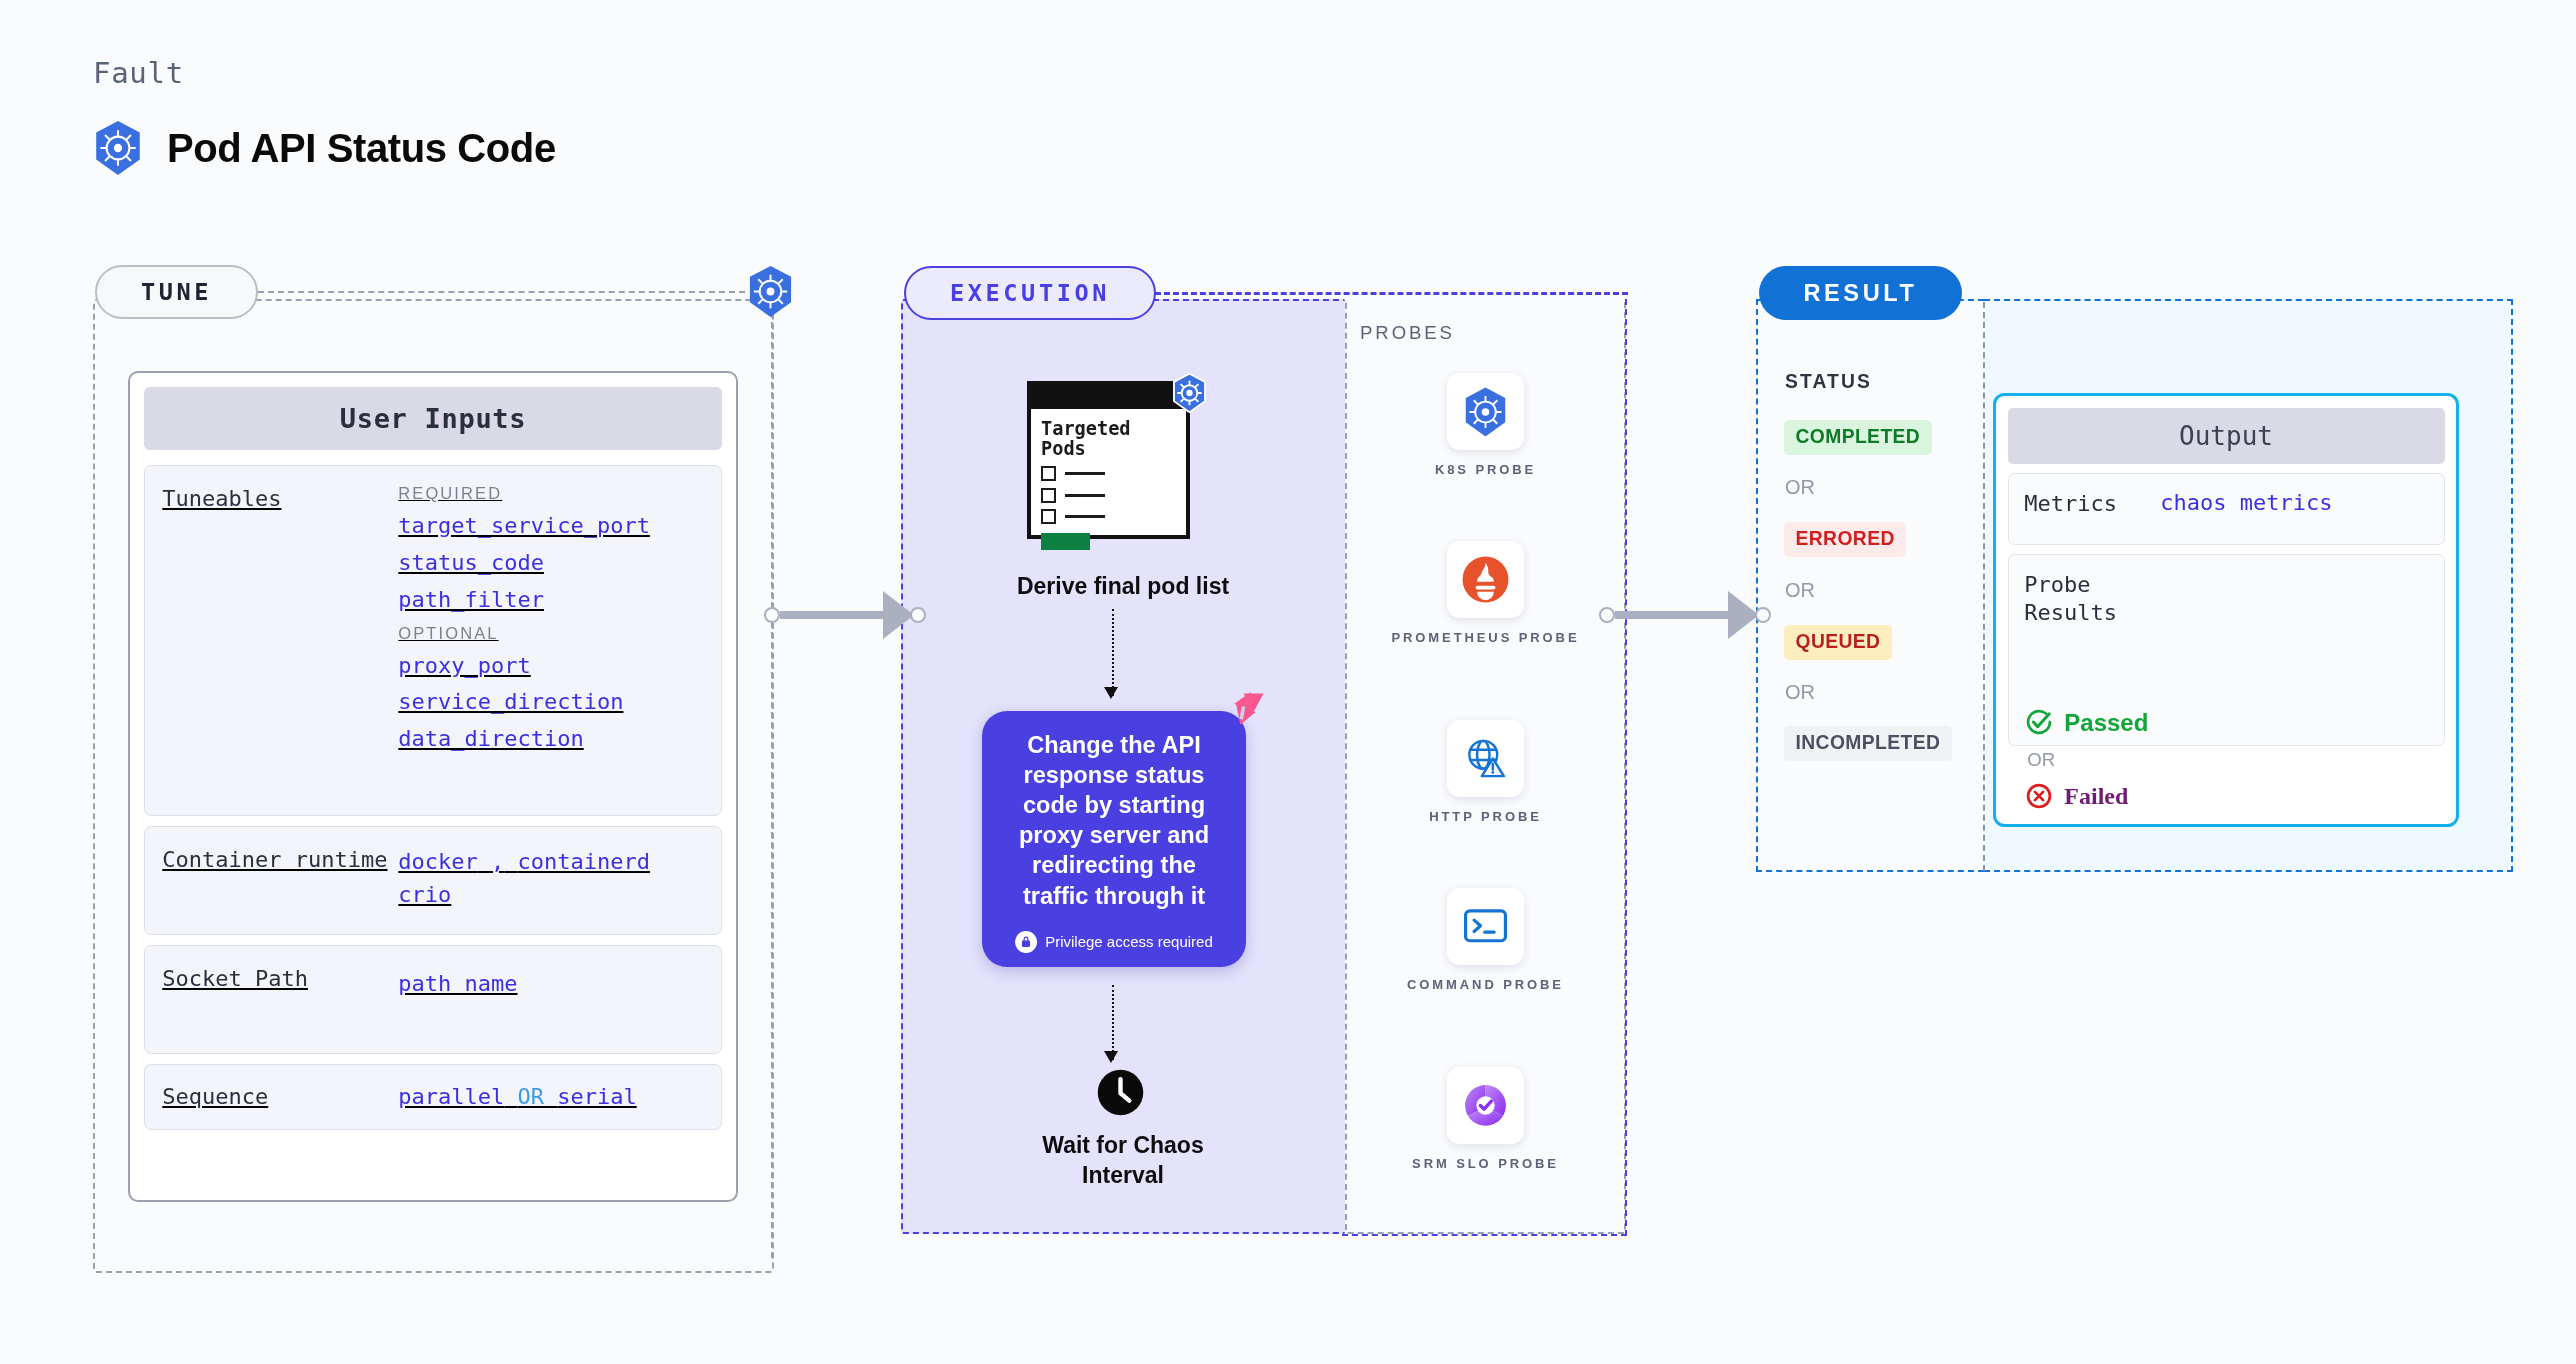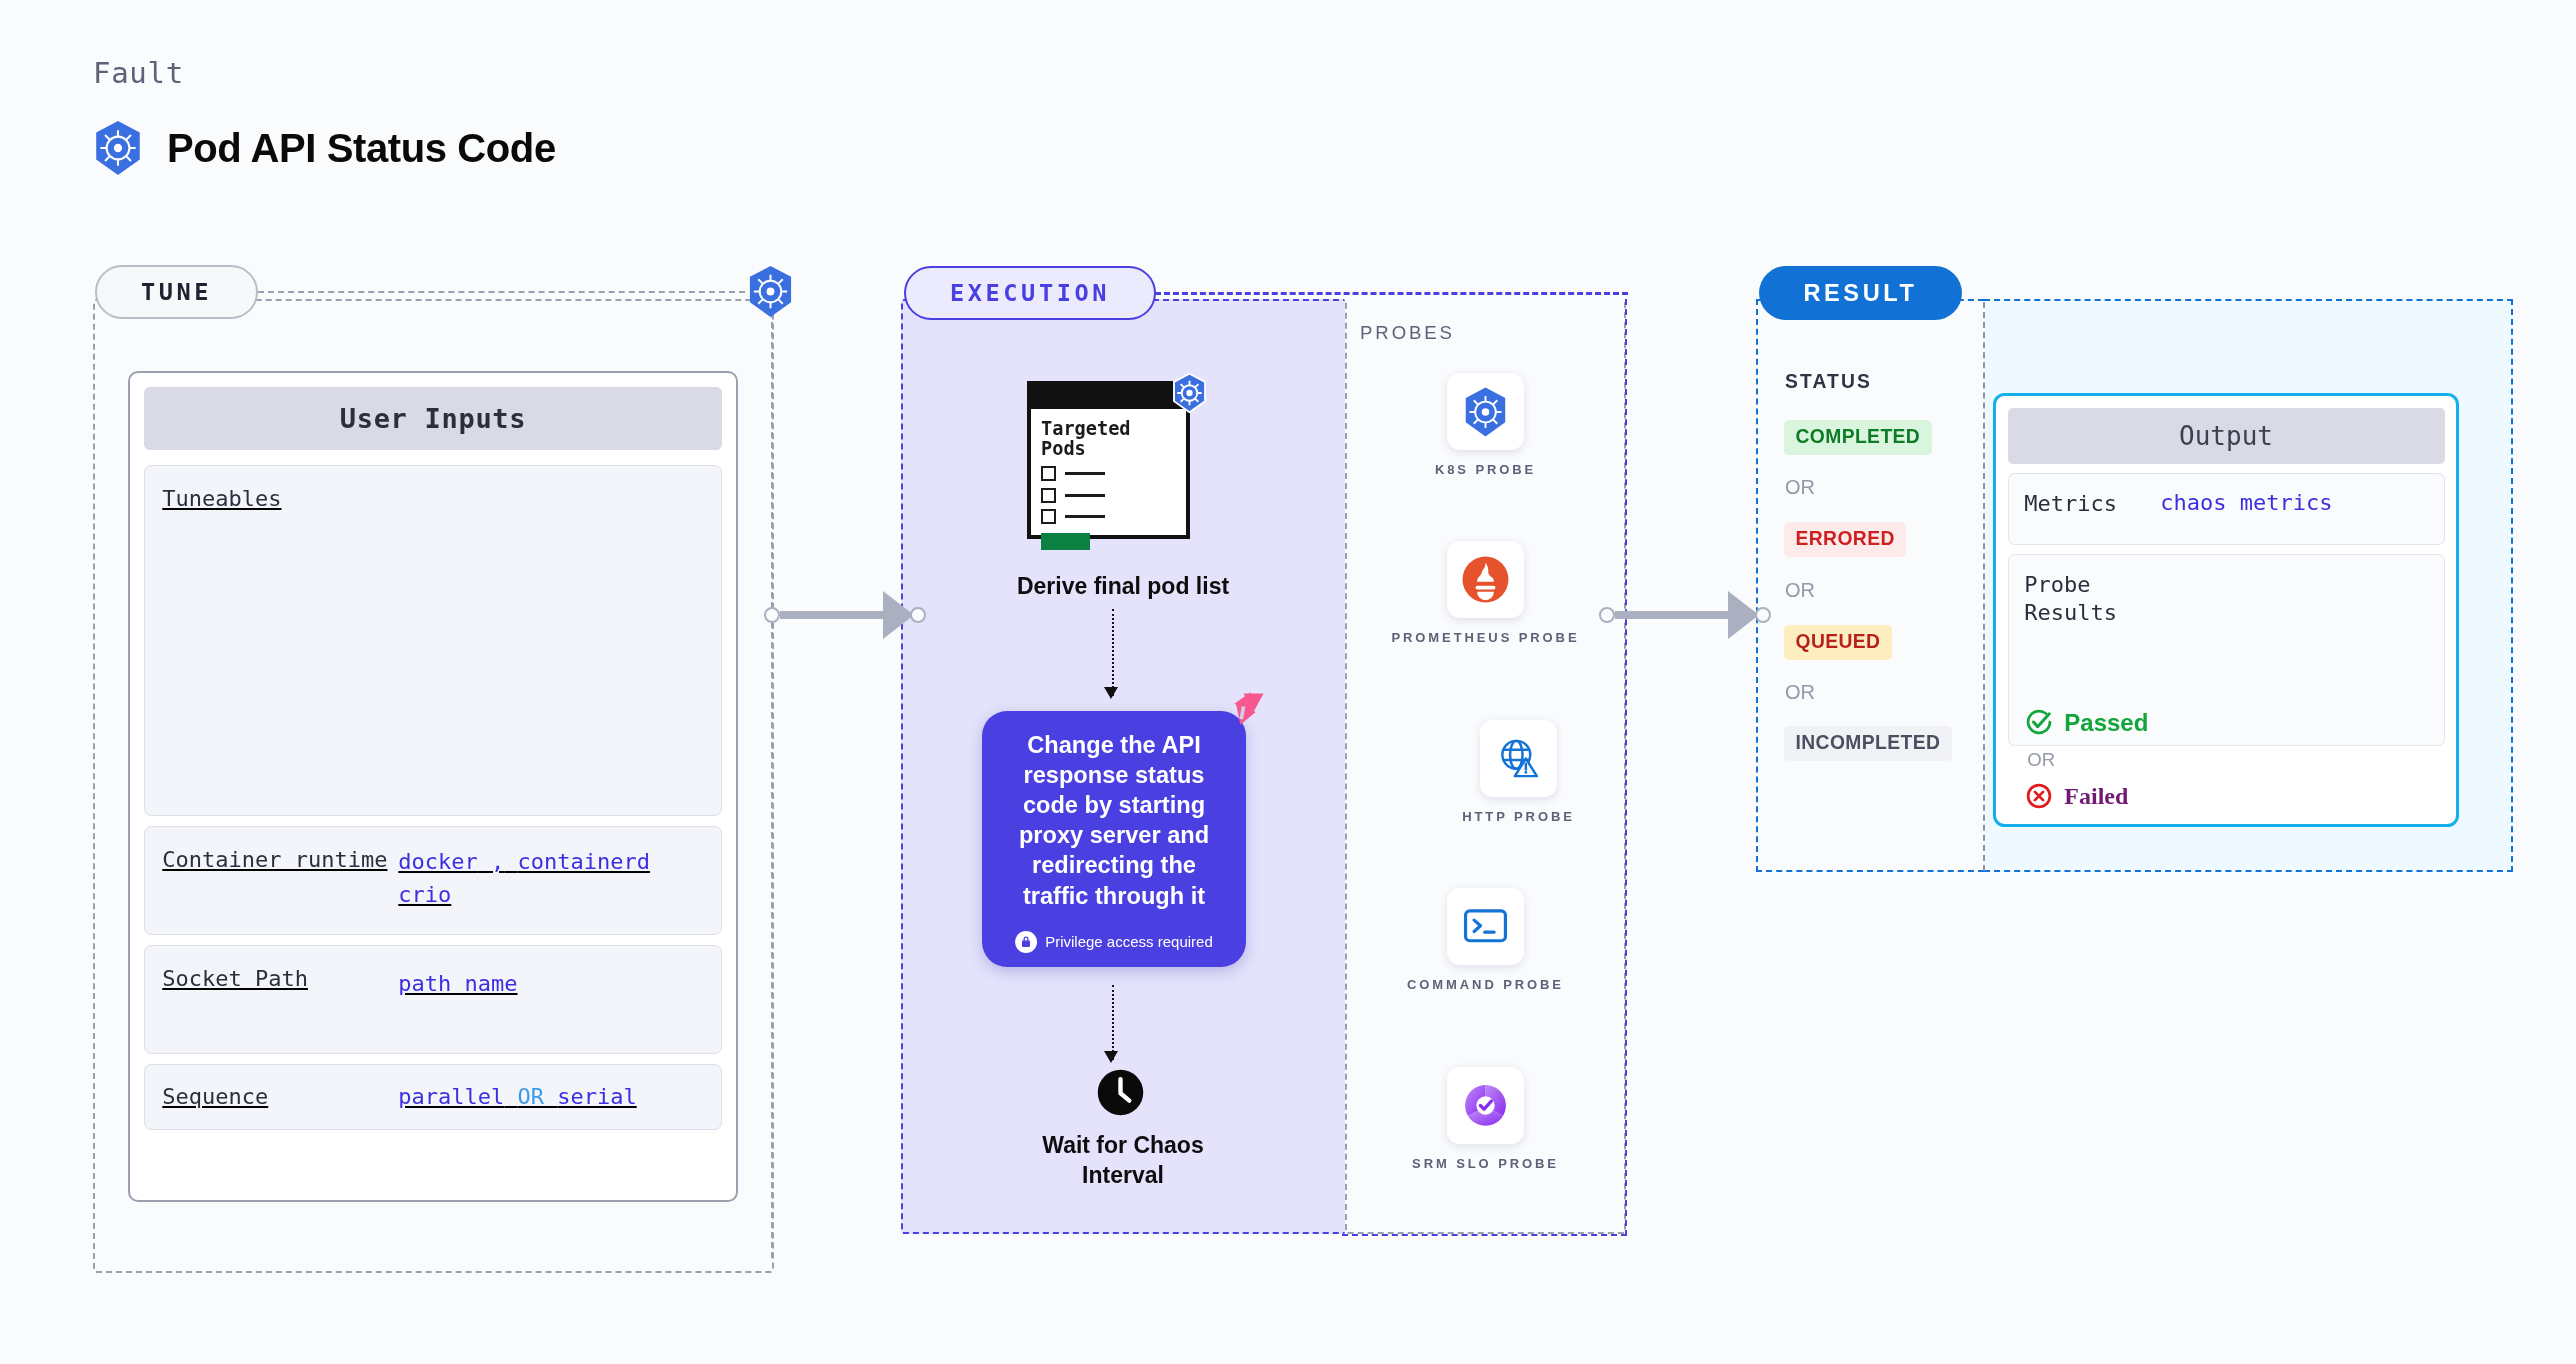--- a/index.html
+++ b/index.html
@@ -308,20 +308,30 @@
                  M34 38 L25 29 M66 70 L75 79 M34 70 L25 79 M66 38 L75 29"></path>
       </g>
     </svg>
   </div>
 
   <div class="ui-card">
     <div class="ui-head">User Inputs</div>
 
     <div class="ui-sec" style="height:351px;">
       <div class="ui-sec-label">Tuneables</div>
+      <div class="ui-sec-body">
+        <div class="grp-label">REQUIRED</div>
+        <div class="tunable">target_service_port</div>
+        <div class="tunable">status_code</div>
+        <div class="tunable">path_filter</div>
+        <div class="grp-label">OPTIONAL</div>
+        <div class="tunable">proxy_port</div>
+        <div class="tunable">service_direction</div>
+        <div class="tunable">data_direction</div>
+      </div>
     </div>
 
     <div class="ui-sec" style="height:109px;">
       <div class="ui-sec-label">Container runtime</div>
       <div class="ui-sec-body">
         <div class="val">
           <span>docker</span>
           <span class="sep">,</span>
           <span>containerd</span>
         </div>
@@ -456,21 +466,21 @@
       <svg width="49" height="49" viewBox="0 0 64 64">
         <circle cx="32" cy="32" r="30" fill="#E6522C"></circle>
         <path d="M32 10 c6 8 2 12 5 16 c2 3 6 3 6 9 H21 c0-7 5-6 6-12 c1-5 5-5 5-13z" fill="#fff"></path>
         <rect x="19" y="40" width="26" height="5" rx="2.5" fill="#fff"></rect>
         <path d="M21 48h22a11 11 0 0 1-22 0z" fill="#fff"></path>
       </svg>
     </div>
     <div class="probe-name">PROMETHEUS PROBE</div>
   </div>
 
-  <div class="probe-item" style="left:1378px; top:720px;">
+  <div class="probe-item" style="left:1345px; top:720px;">
     <div class="probe-tile">
       <svg width="47" height="47" viewBox="0 0 64 64">
         <g fill="none" stroke="#1474D6" stroke-width="3.4">
           <circle cx="29" cy="27" r="19"></circle>
           <ellipse cx="29" cy="27" rx="8.5" ry="19"></ellipse>
           <path d="M11 20h36M11 34h36"></path>
         </g>
         <path d="M42 32 L57 56 H27 Z" fill="#fafbfd" stroke="#1474D6" stroke-width="3.4" stroke-linejoin="round"></path>
         <path d="M42 39v8" stroke="#1474D6" stroke-width="3.4" stroke-linecap="round"></path>
         <circle cx="42" cy="51" r="1.9" fill="#1474D6"></circle>

